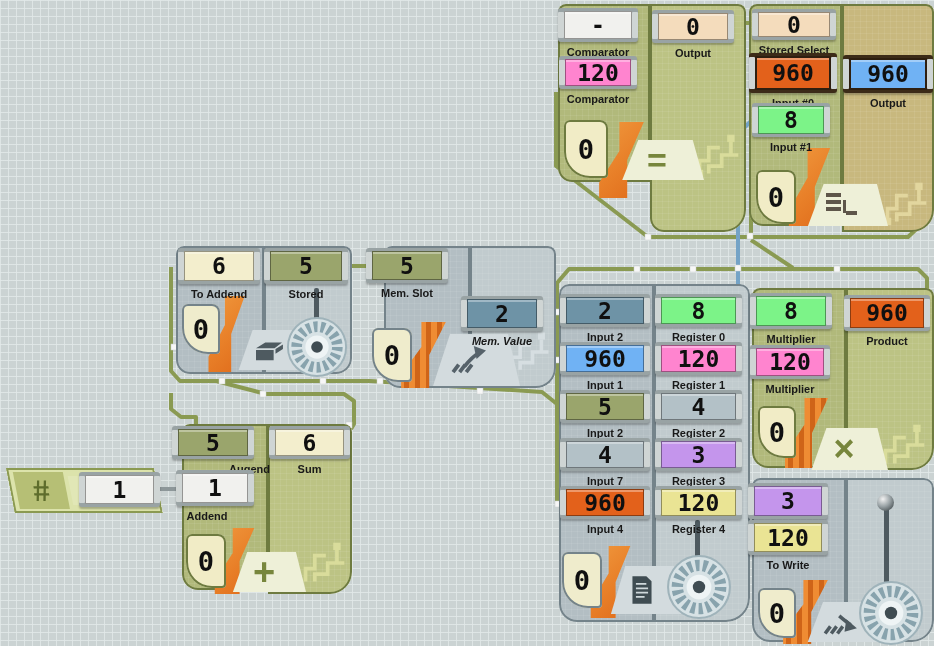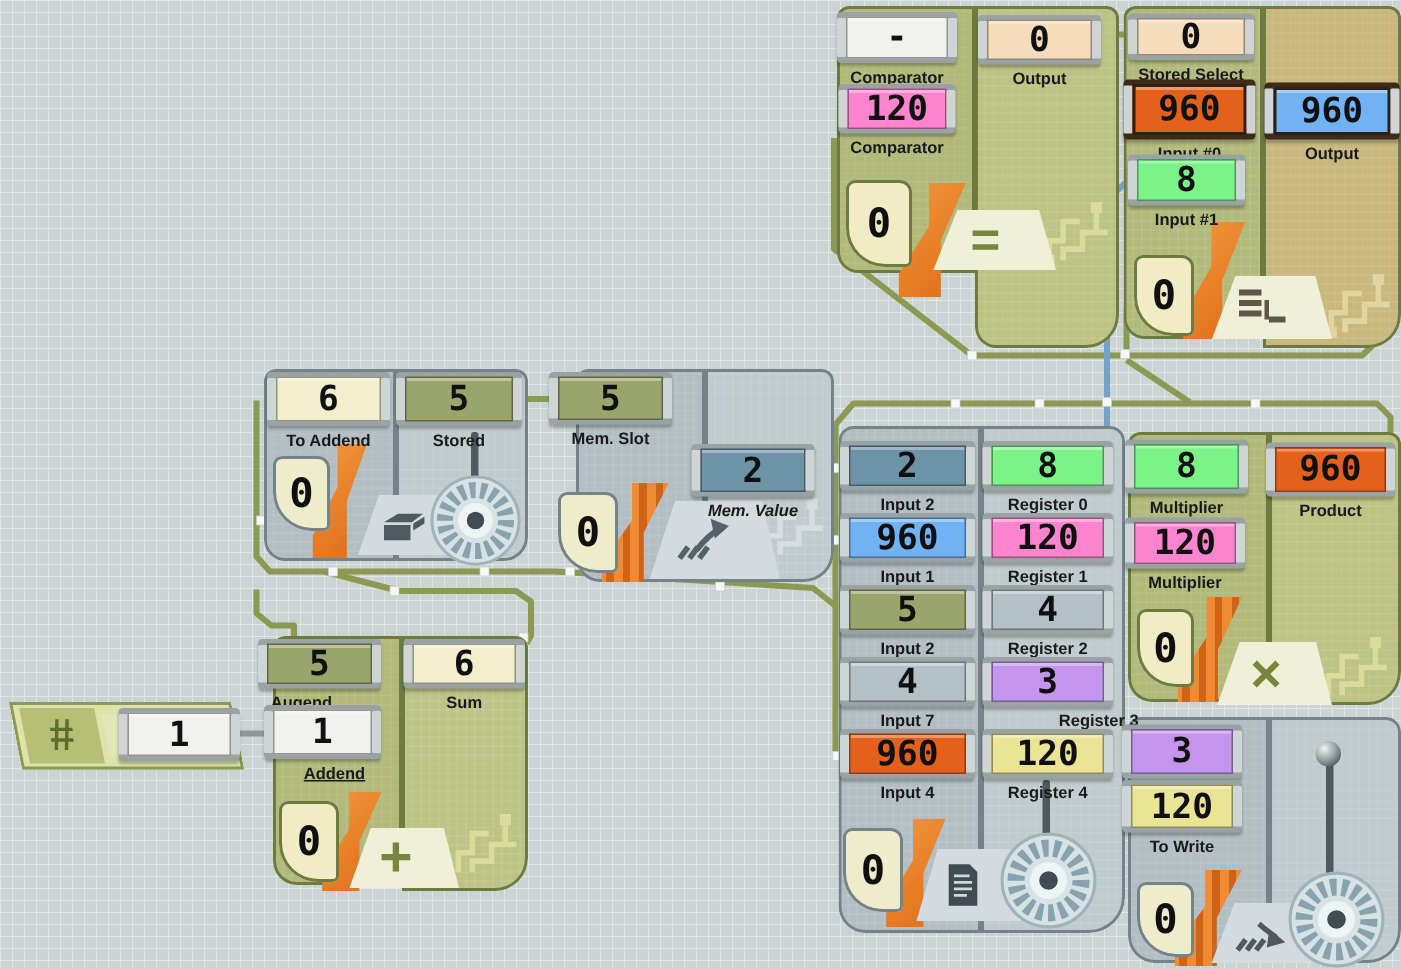--- a/index.html
+++ b/index.html
@@ -298,29 +298,29 @@
       <span class="val" style="background: rgb(154, 165, 108);">5</span>
     </div>
     <div class="plabel" style="left: 354px; top: 287px; width: 106px;">Mem. Slot</div>
     <div class="port" style="left: 461px; top: 296px; width: 82px; height: 35px;">
       <span class="val" style="background: rgb(110, 147, 166);">2</span>
     </div>
     <div class="plabel" style="left: 449px; top: 335px; width: 106px; font-style: italic;">Mem. Value</div>
     <div class="port" style="left: 172px; top: 426px; width: 82px; height: 33px;">
       <span class="val" style="background: rgb(154, 165, 108);">5</span>
     </div>
-    <div class="plabel" style="left: 148px; top: 463px; width: 106px;">Augend</div>
+    <div class="plabel" style="left: 164px; top: 463px; width: 106px; text-align: right;">Augend</div>
     <div class="port" style="left: 269px; top: 426px; width: 81px; height: 33px;">
       <span class="val" style="background: rgb(243, 238, 205);">6</span>
     </div>
     <div class="plabel" style="left: 257px; top: 463px; width: 105px;">Sum</div>
     <div class="port" style="left: 176px; top: 470px; width: 78px; height: 36px;">
       <span class="val" style="background: rgb(241, 241, 238);">1</span>
     </div>
-    <div class="plabel" style="left: 172px; top: 510px; width: 102px; text-decoration: underline;">Addend</div>
+    <div class="plabel" style="left: 156px; top: 510px; width: 102px;">Addend</div>
     <div class="port" style="left: 79px; top: 472px; width: 81px; height: 35px;">
       <span class="val" style="background: rgb(241, 241, 238);">1</span>
     </div>
     <div class="port" style="left: 560px; top: 294px; width: 90px; height: 33px;">
       <span class="val" style="background: rgb(110, 147, 166);">2</span>
     </div>
     <div class="plabel" style="left: 548px; top: 331px; width: 114px;">Input 2</div>
     <div class="port" style="left: 560px; top: 342px; width: 90px; height: 33px;">
       <span class="val" style="background: rgb(112, 178, 244);">960</span>
     </div>
@@ -345,21 +345,21 @@
       <span class="val" style="background: rgb(255, 132, 207);">120</span>
     </div>
     <div class="plabel" style="left: 643px; top: 379px; width: 111px;">Register 1</div>
     <div class="port" style="left: 655px; top: 390px; width: 87px; height: 33px;">
       <span class="val" style="background: rgb(179, 193, 199);">4</span>
     </div>
     <div class="plabel" style="left: 643px; top: 427px; width: 111px;">Register 2</div>
     <div class="port" style="left: 655px; top: 438px; width: 87px; height: 33px;">
       <span class="val" style="background: rgb(196, 149, 236);">3</span>
     </div>
-    <div class="plabel" style="left: 677px; top: 475px; width: 111px;">Register 3</div>
+    <div class="plabel" style="left: 643px; top: 475px; width: 111px; text-decoration: underline;">Register 3</div>
     <div class="port" style="left: 655px; top: 486px; width: 87px; height: 33px;">
       <span class="val" style="background: rgb(234, 228, 148);">120</span>
     </div>
     <div class="plabel" style="left: 643px; top: 523px; width: 111px;">Register 4</div>
     <div class="port" style="left: 750px; top: 293px; width: 82px; height: 36px;">
       <span class="val" style="background: rgb(124, 243, 136);">8</span>
     </div>
     <div class="plabel" style="left: 738px; top: 333px; width: 106px;">Multiplier</div>
     <div class="port" style="left: 750px; top: 345px; width: 80px; height: 34px;">
       <span class="val" style="background: rgb(255, 132, 207);">120</span>

